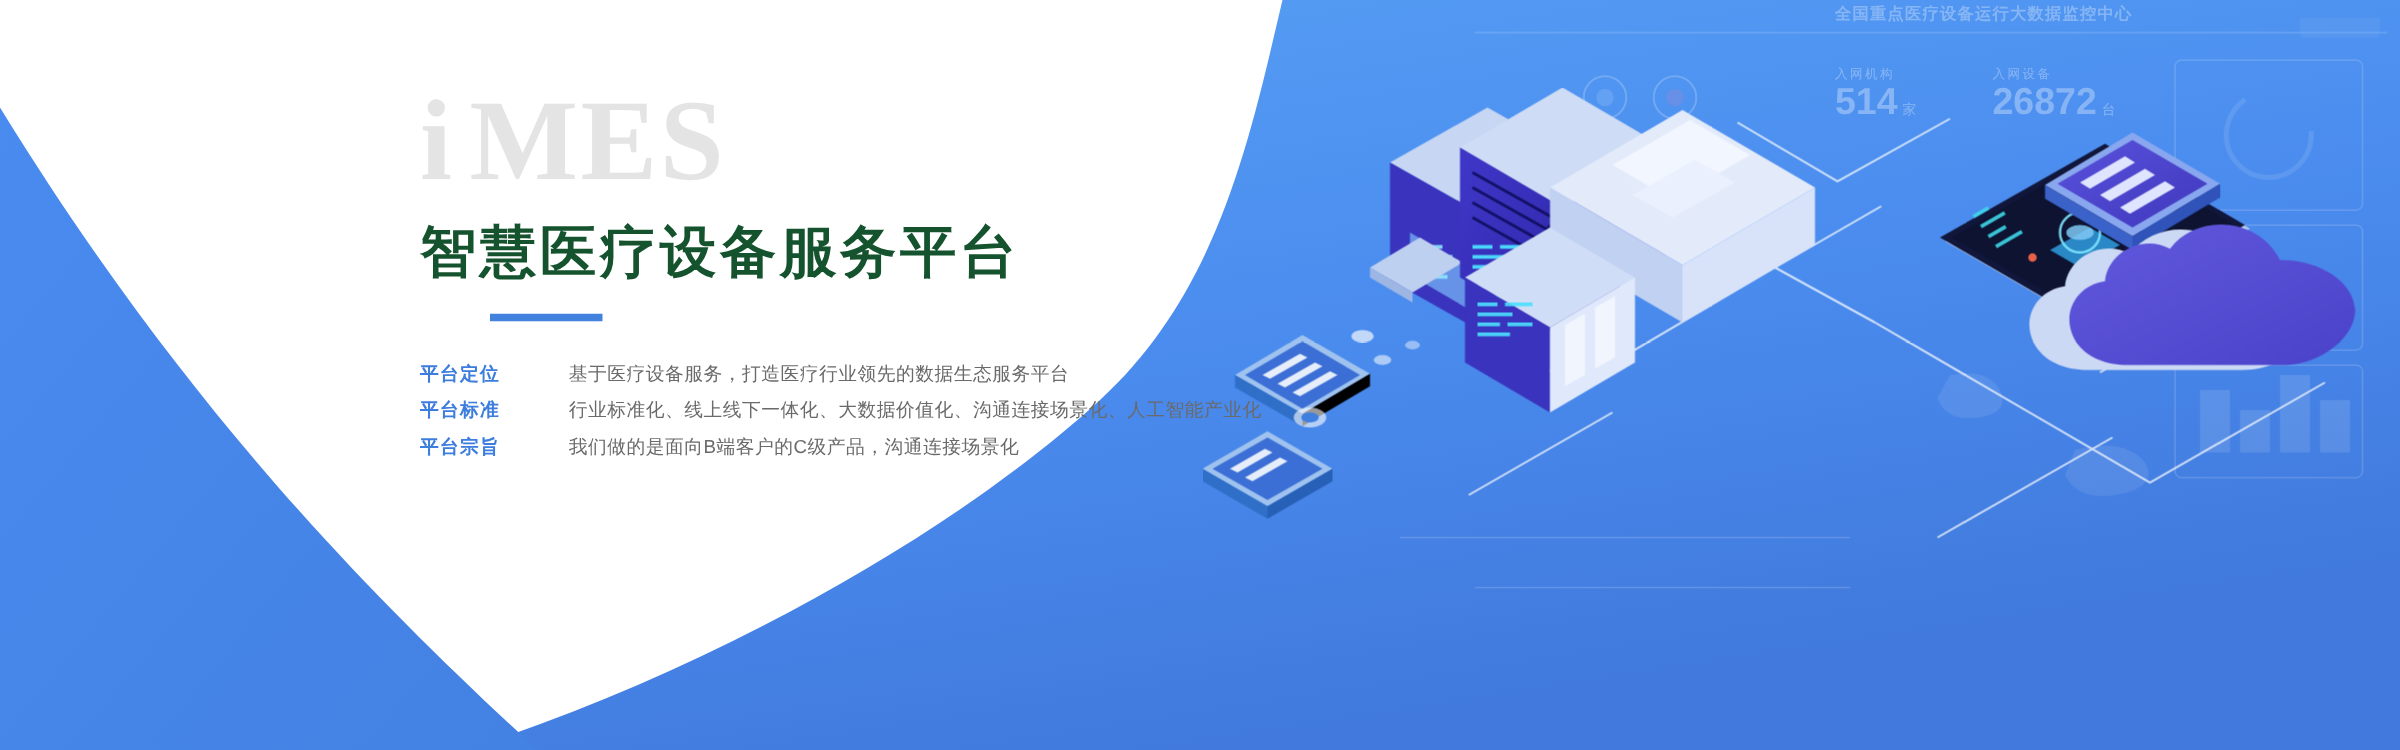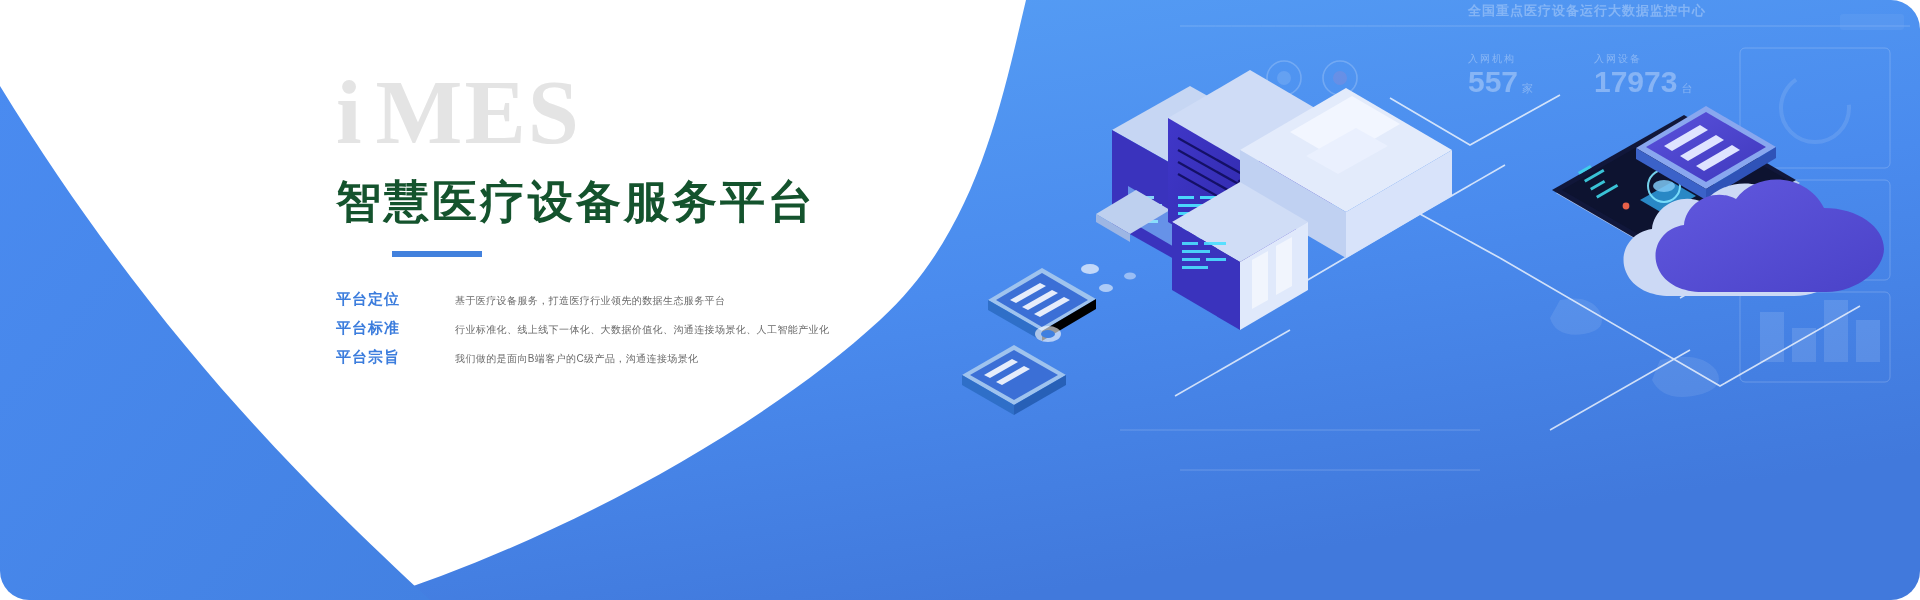--- a/index.html
+++ b/index.html
@@ -8,21 +8,20 @@
     font-family:"Liberation Sans","DejaVu Sans",sans-serif;
     background:#ffffff;
     overflow:hidden;
   }
   .banner {
     position:relative;
     width:1920px;
     height:600px;
     overflow:hidden;
     background:#ffffff;
-    border-radius:29px;
   }
 
   
   .bg-svg { position:absolute; inset:0; width:1920px; height:600px; }
 
   
   .content {
     position:absolute;
     left:336px;
     top:66px;
@@ -65,21 +64,21 @@
   .info-label {
     color:#3c7ddd;
     font-size:15px;
     font-weight:bold;
     letter-spacing:1px;
     margin-right:14px;
     flex:0 0 auto;
   }
   .info-text {
     color:#6a6a6a;
-    font-size:10px;
+    font-size:15px;
     letter-spacing:0.4px;
   }
   .hud-title {
     top:2px; left:1468px;
     font-size:13px; color:rgba(255,255,255,0.30);
     letter-spacing:1px; font-weight:bold;
     position:absolute; z-index:11;
   }
   .hud-stat { position:absolute; z-index:11; color:rgba(255,255,255,0.32); }
   .hud-stat .cap { font-size:10px; letter-spacing:2px; display:block; margin-bottom:1px; }
@@ -324,26 +323,26 @@
     <g>
       <path d="M1792,212 c-17,-34 -66,-38 -88,-9 c-22,-12 -50,3 -52,26 c-22,3 -34,24 -26,43 c7,17 26,24 44,24 h124 c33,0 58,-24 58,-43 c0,-22 -26,-41 -60,-41 Z" fill="#ccd9f5"></path>
       <path d="M1824,208 c-17,-34 -66,-38 -88,-9 c-22,-12 -50,3 -52,26 c-22,3 -34,24 -26,43 c7,17 26,24 44,24 h124 c33,0 58,-24 58,-43 c0,-22 -26,-41 -60,-41 Z" fill="url(#gCloud)"></path>
     </g>
   </svg>
 
   <div class="hud-title">全国重点医疗设备运行大数据监控中心</div>
 
   <div class="hud-stat" style="left:1468px; top:52px;">
     <span class="cap">入网机构</span>
-    <span class="num">557</span><span class="unit">家</span>
+    <span class="num">514</span><span class="unit">家</span>
   </div>
 
   <div class="hud-stat" style="left:1594px; top:52px;">
     <span class="cap">入网设备</span>
-    <span class="num">17973</span><span class="unit">台</span>
+    <span class="num">26872</span><span class="unit">台</span>
   </div>
 
   <div class="content">
 
     <div class="brand"><span class="i">i</span><span>MES</span></div>
 
     <div class="headline">智慧医疗设备服务平台</div>
 
     <div class="accent-bar"></div>
 

